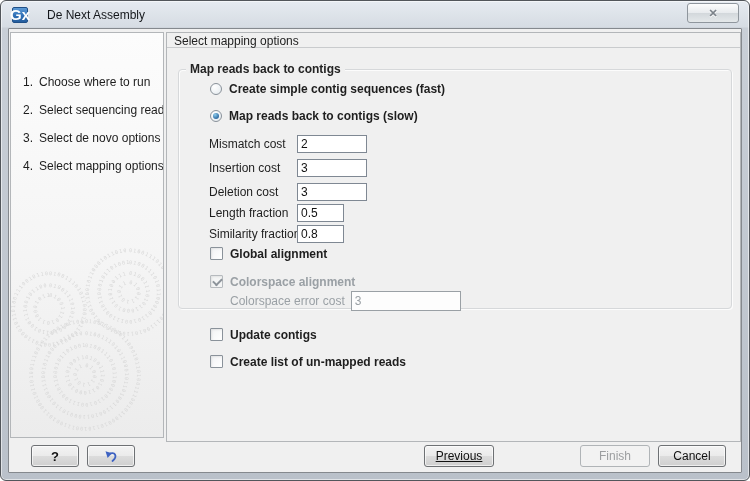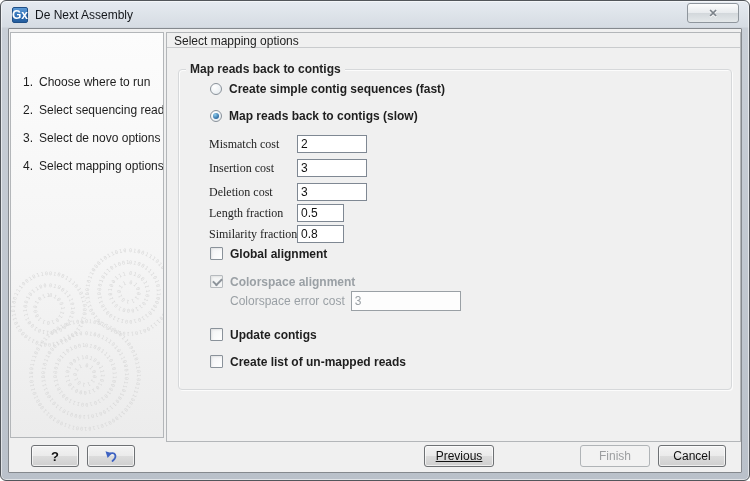--- a/index.html
+++ b/index.html
@@ -10,23 +10,23 @@
     position:relative;width:750px;height:481px;
     border:1px solid #52565b;border-radius:6px;
     background:linear-gradient(180deg,#e6ebf1 0%,#d6dce3 26px,#c9cfd7 27px,#bac1ca 100%);
     box-shadow:inset 0 0 0 1px rgba(255,255,255,0.55);
     overflow:hidden;
   }
 
   
   .titlebar{position:absolute;left:0;top:0;right:0;height:27px;display:flex;align-items:center;padding-left:11px;}
   .app-icon{
-    width:16px;height:16px;border-radius:2px;margin-right:7px;
+    width:16px;height:16px;border-radius:2px;margin-right:19px;
     background:linear-gradient(180deg,#5e9bd6 0%,#2f6fb5 55%,#255e9e 100%);
-    border:1px solid #1f4f87;color:#fff;font-size:12px;font-weight:bold;
+    border:1px solid #1f4f87;color:#fff;font-size:15px;font-weight:bold;
     display:flex;align-items:center;justify-content:center;line-height:1;
   }
   .title-text{color:#14171b;font-size:12px;}
   .close-btn{
     position:absolute;top:2px;right:10px;width:52px;height:20px;
     border:1px solid #8f969d;border-radius:3px;
     background:linear-gradient(180deg,#fcfdfd 0%,#e8ebee 48%,#d3d8dc 52%,#e4e8ea 100%);
     display:flex;align-items:center;justify-content:center;
     color:#7b828a;font-weight:bold;font-size:11px;text-shadow:0 1px 0 #fff;
     cursor:default;
@@ -54,21 +54,21 @@
   .content{
     position:absolute;left:157px;top:3px;width:575px;height:410px;
     border:1px solid #b3b6b9;background:#f0f0f0;
   }
   .content-header{
     height:15px;padding:1px 0 0 7px;border-bottom:1px solid #c9cbcd;color:#222;
   }
 
   
   .groupbox{
-    position:absolute;left:11px;top:36px;width:554px;height:321px;
+    position:absolute;left:11px;top:36px;width:554px;height:240px;
     border:1px solid #d6d8da;border-radius:4px;
     box-shadow:1px 1px 0 rgba(255,255,255,0.8), inset 1px 1px 0 rgba(255,255,255,0.8);
   }
   .group-title{
     position:absolute;top:-8px;left:7px;padding:0 4px;background:#f0f0f0;
     font-weight:bold;color:#232323;white-space:nowrap;
   }
 
   .row{position:absolute;display:flex;align-items:center;white-space:nowrap;}
   .lbl-bold{font-weight:bold;color:#1e1e1e;}
@@ -104,21 +104,21 @@
   .field{
     height:18px;border:1px solid #7f8893;background:#fff;color:#111;
     font-family:"Liberation Sans",sans-serif;font-size:12px;padding:0 3px;
   }
   .field.w-wide{width:70px;}
   .field.w-narrow{width:47px;}
   .field.w-cs{width:110px;height:20px;}
   .field.disabled{border-color:#9aa0a5;color:#9aa0a5;background:#fdfdfd;}
 
   
-  .fl{display:inline-block;width:88px;line-height:18px;font-family:Liberation Serif, serif;}
+  .fl{display:inline-block;width:88px;line-height:18px;}
 
   
   .btn{
     position:absolute;height:22px;top:416px;
     border:1px solid #6e7174;border-radius:3px;
     background:linear-gradient(180deg,#f3f3f3 0%,#ebebeb 48%,#dcdcdc 52%,#cfcfcf 100%);
     box-shadow:inset 0 0 0 1px rgba(255,255,255,0.65);
     font-family:"Liberation Sans",sans-serif;font-size:12px;color:#111;
     display:flex;align-items:center;justify-content:center;cursor:default;
   }

